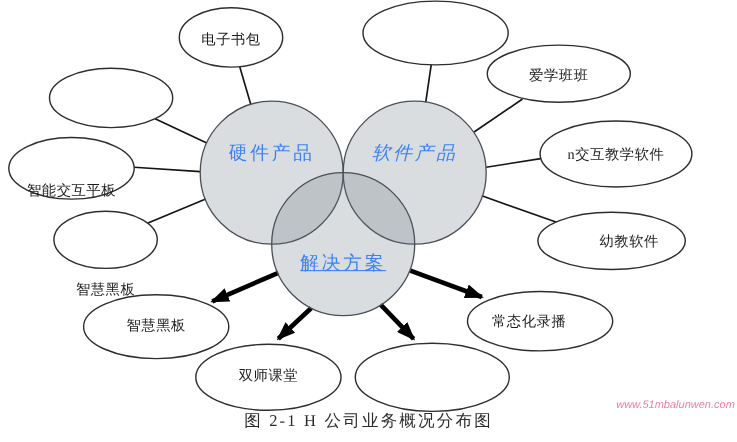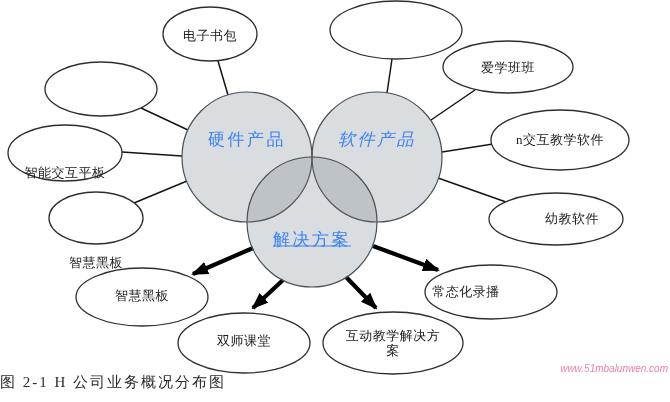--- a/index.html
+++ b/index.html
@@ -6,21 +6,21 @@
   .stage {
     position:relative; width:670px; height:402px; background:#ffffff;
     font-family:"Liberation Serif","DejaVu Serif",serif; overflow:hidden;
   }
   .stage svg { position:absolute; left:0; top:0; }
   .lbl { position:absolute; transform:translate(-50%,-50%); text-align:center; color:#1c1c1c; }
   .node-lbl { font-size:13px; letter-spacing:0.5px; white-space:nowrap; line-height:1.18; }
   .node-lbl.wrap { white-space:normal; width:96px; }
   .venn-lbl { font-size:17px; letter-spacing:2.5px; white-space:nowrap; color:#3b82f6; }
   .caption {
-    position:absolute; left:0; right:0; top:373px; 
+    position:absolute; left:0; right:0; top:373px; text-align:center;
     font-size:15px; letter-spacing:2px; color:#2b2b2b;
   }
   .wm-brand {
     position:absolute; right:5px; top:365px;
     font-family:"Liberation Sans","DejaVu Sans",sans-serif;
     font-style:italic; font-weight:bold; font-size:16px; color:#6b1111;
     letter-spacing:0.5px;
   }
   .wm-url {
     position:absolute; right:2px; top:363px;
@@ -88,20 +88,19 @@
   <div class="lbl venn-lbl" style="left:312px; top:239px;text-decoration:underline;">解决方案</div>
 
   <div class="lbl node-lbl" style="left:210px; top:36px;">电子书包</div>
   <div class="lbl node-lbl" style="left:65px;  top:153px;margin-top:20px;">智能交互平板</div>
   <div class="lbl node-lbl" style="left:96px;  top:218px;margin-top:45px;">智慧黑板</div>
   <div class="lbl node-lbl" style="left:508px; top:68px;">爱学班班</div>
   <div class="lbl node-lbl" style="left:560px; top:140px;">n交互教学软件</div>
   <div class="lbl node-lbl" style="left:556px; top:219px;margin-left:16px;">幼教软件</div>
   <div class="lbl node-lbl" style="left:142px; top:296px;">智慧黑板</div>
   <div class="lbl node-lbl" style="left:244px; top:341px;">双师课堂</div>
-  <div class="lbl node-lbl wrap" style="left:393px; top:343px;">互动教学解决方案</div>
-  <div class="lbl node-lbl" style="left:466px; top:292px;font-family:Liberation Serif, serif;">常态化录播</div>
+  <div class="lbl node-lbl" style="left:481px; top:292px;font-family:Liberation Serif, serif;">常态化录播</div>
 
   <div class="caption">图 2-1  H 公司业务概况分布图</div>
 
   <div class="wm-url">www.51mbalunwen.com</div>
 
 </div>
 
 </body></html>

